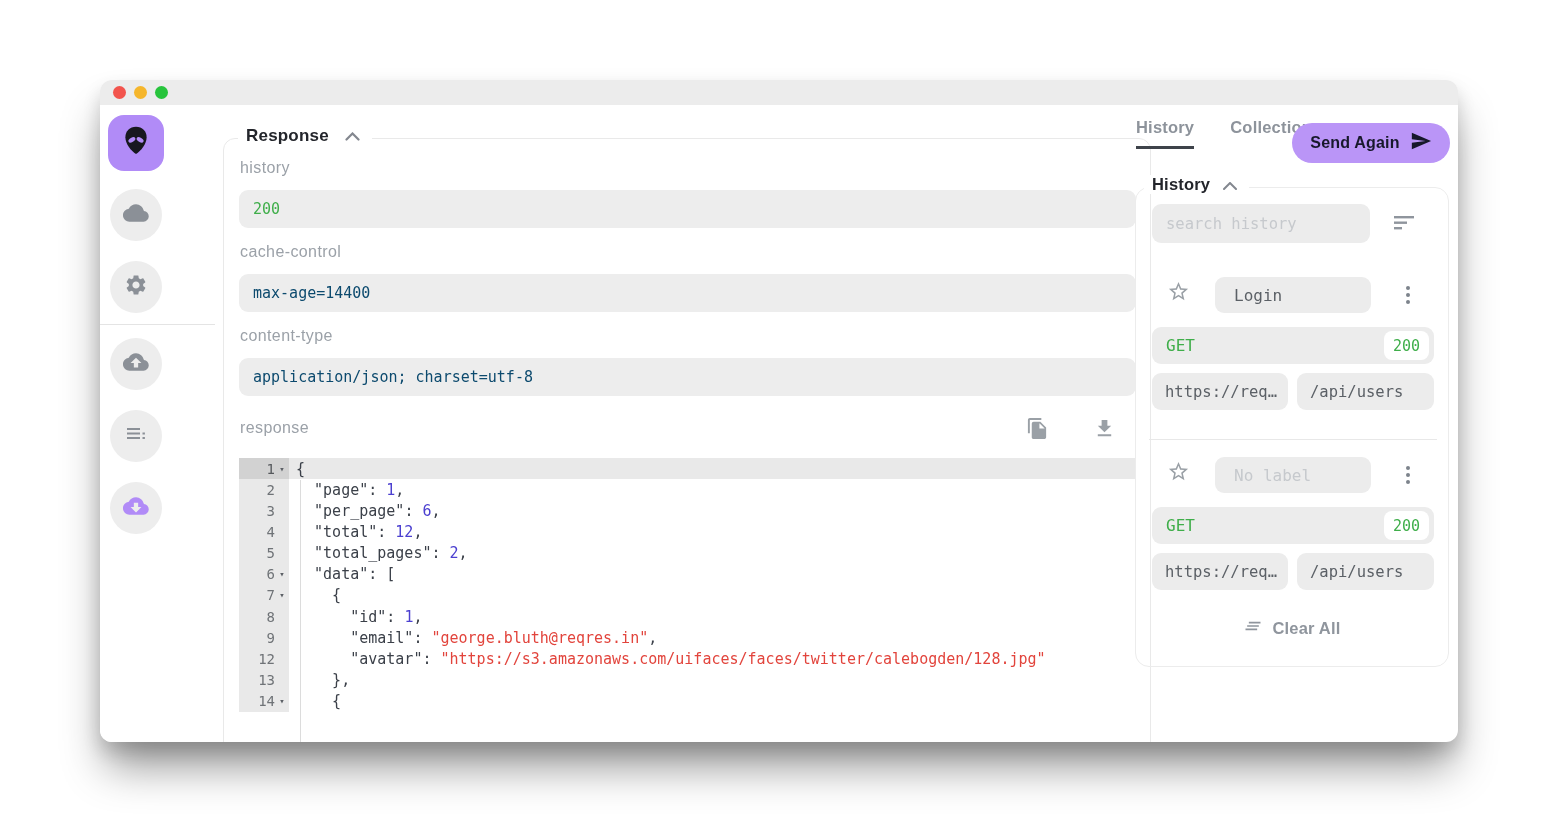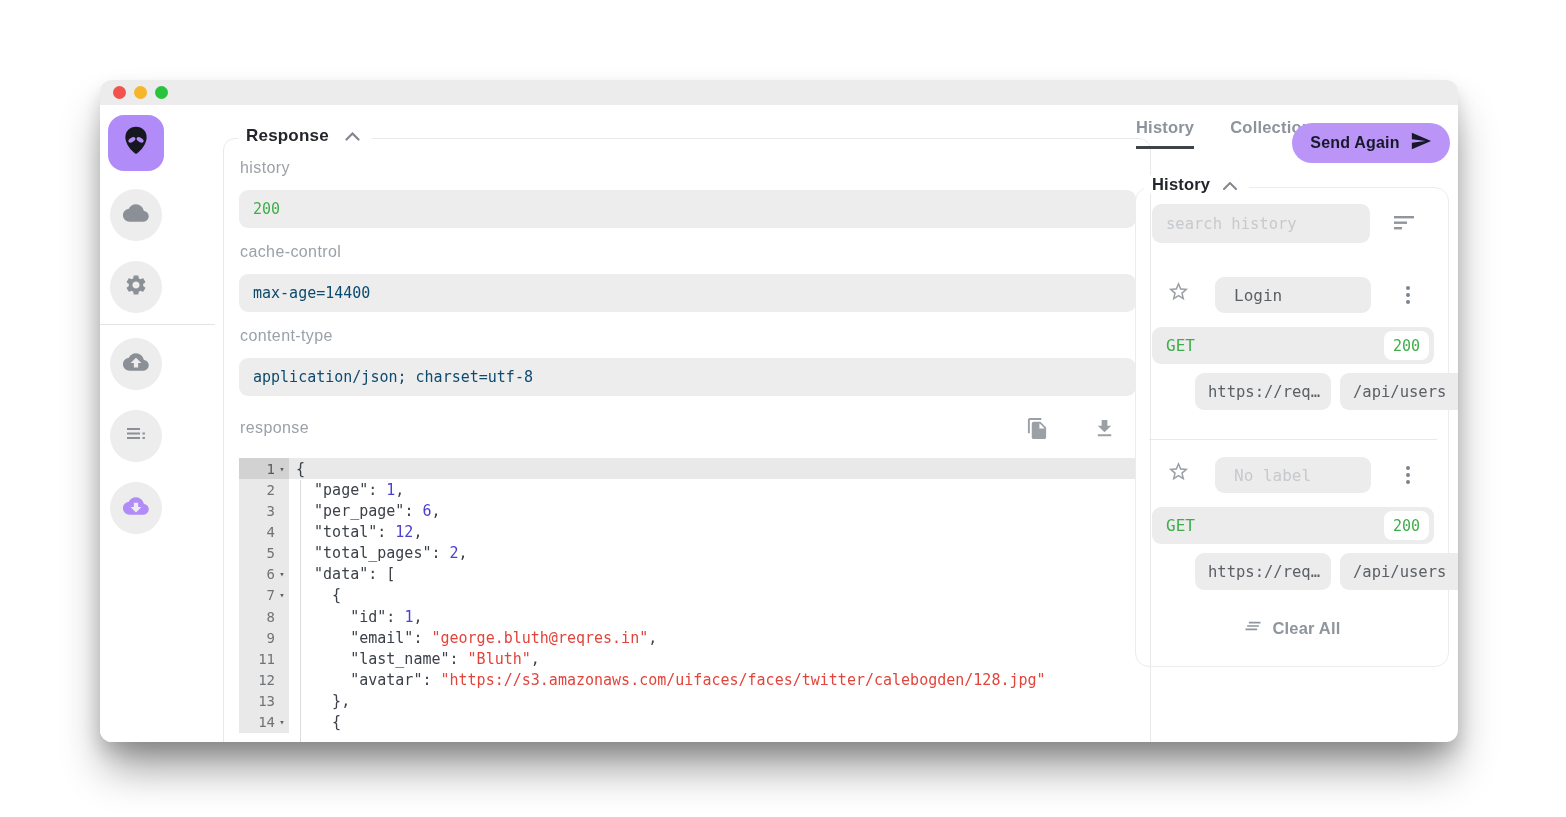--- a/index.html
+++ b/index.html
@@ -79,21 +79,21 @@
   .hist-kebab { position:absolute; left:260px; top:4px; width:24px; height:28px; background:none; border:none;
     display:flex; flex-direction:column; align-items:center; justify-content:center; gap:3px; cursor:pointer; }
   .hist-kebab i { width:4px; height:4px; border-radius:50%; background:#7d838c; }
   .hist-method { position:absolute; left:16px; top:50px; width:282px; height:37px; background:#ececec; border-radius:9px;
     display:flex; align-items:center; padding:0 14px;
     font-family:"DejaVu Sans Mono", monospace; font-size:16px; color:#3fae4a; }
   .hist-status { position:absolute; right:5px; top:4px; width:45px; height:29px; background:#fff; border-radius:8px;
     display:flex; align-items:center; justify-content:center; font-size:15px; color:#3fae4a; }
   .hist-url { position:absolute; top:96px; height:37px; background:#ececec; border-radius:9px;
     display:flex; align-items:center; padding:0 13px;
-    font-family:"DejaVu Sans Mono", monospace; font-size:15.5px; color:#5b6066;margin-left:43px; }
+    font-family:"DejaVu Sans Mono", monospace; font-size:15.5px; color:#5b6066; }
   .hist-url.host { left:16px; width:136px; }
   .hist-url.path { left:161px; width:137px;text-align:right; }
   .hist-divider { position:absolute; left:13px; top:251px; width:288px; height:1px; background:#e8e8e8; }
   .clear-all { position:absolute; left:0; right:0; top:428px; background:none; border:none;
     display:flex; align-items:center; justify-content:center; gap:9px; cursor:pointer;
     font-family:"Liberation Sans", sans-serif; color:#8f959d; font-weight:700; font-size:16.5px; letter-spacing:.2px; }
 </style>
 </head>
 <body>
 
@@ -250,27 +250,20 @@
           </div>
           <div class="cm-line">
             <div class="cm-gutter">
               <span class="cm-num">9</span>
               <span class="cm-fold"></span>
             </div>
             <div class="cm-content"><span class="tk-p">      </span><span class="tk-k">"email"</span><span class="tk-p">: </span><span class="tk-s">"george.bluth@reqres.in"</span><span class="tk-p">,</span></div>
           </div>
           <div class="cm-line">
             <div class="cm-gutter">
-              <span class="cm-num">11</span>
-              <span class="cm-fold"></span>
-            </div>
-            <div class="cm-content"><span class="tk-p">      </span><span class="tk-k">"last_name"</span><span class="tk-p">: </span><span class="tk-s">"Bluth"</span><span class="tk-p">,</span></div>
-          </div>
-          <div class="cm-line">
-            <div class="cm-gutter">
               <span class="cm-num">12</span>
               <span class="cm-fold"></span>
             </div>
             <div class="cm-content"><span class="tk-p">      </span><span class="tk-k">"avatar"</span><span class="tk-p">: </span><span class="tk-s">"https://s3.amazonaws.com/uifaces/faces/twitter/calebogden/128.jpg"</span></div>
           </div>
           <div class="cm-line">
             <div class="cm-gutter">
               <span class="cm-num">13</span>
               <span class="cm-fold"></span>
             </div>

